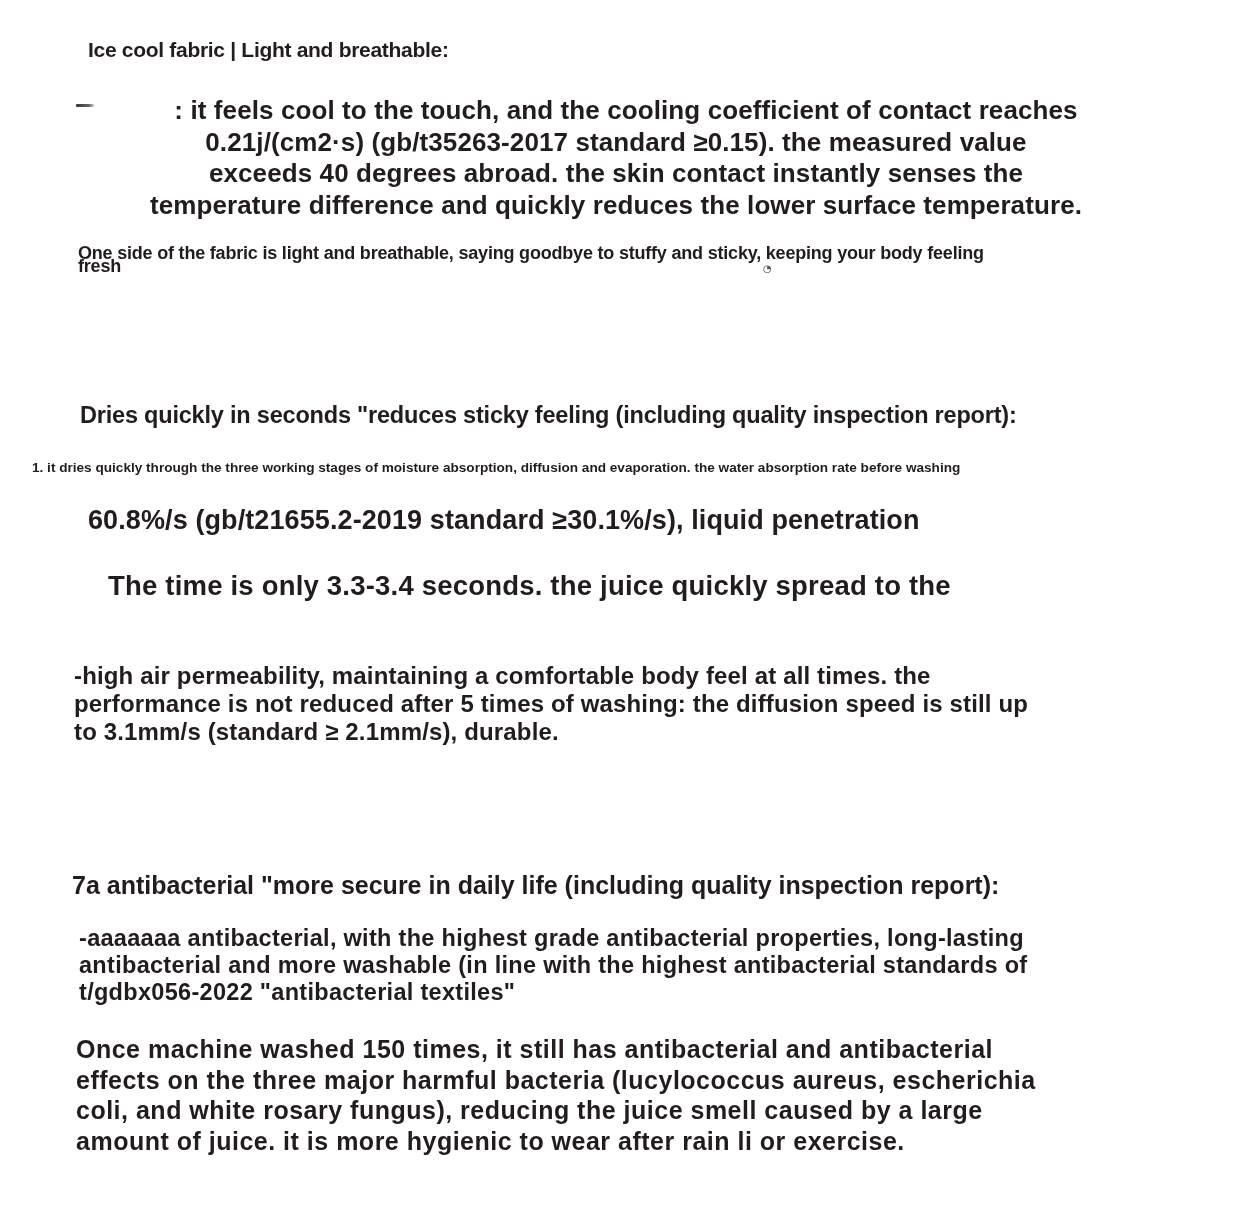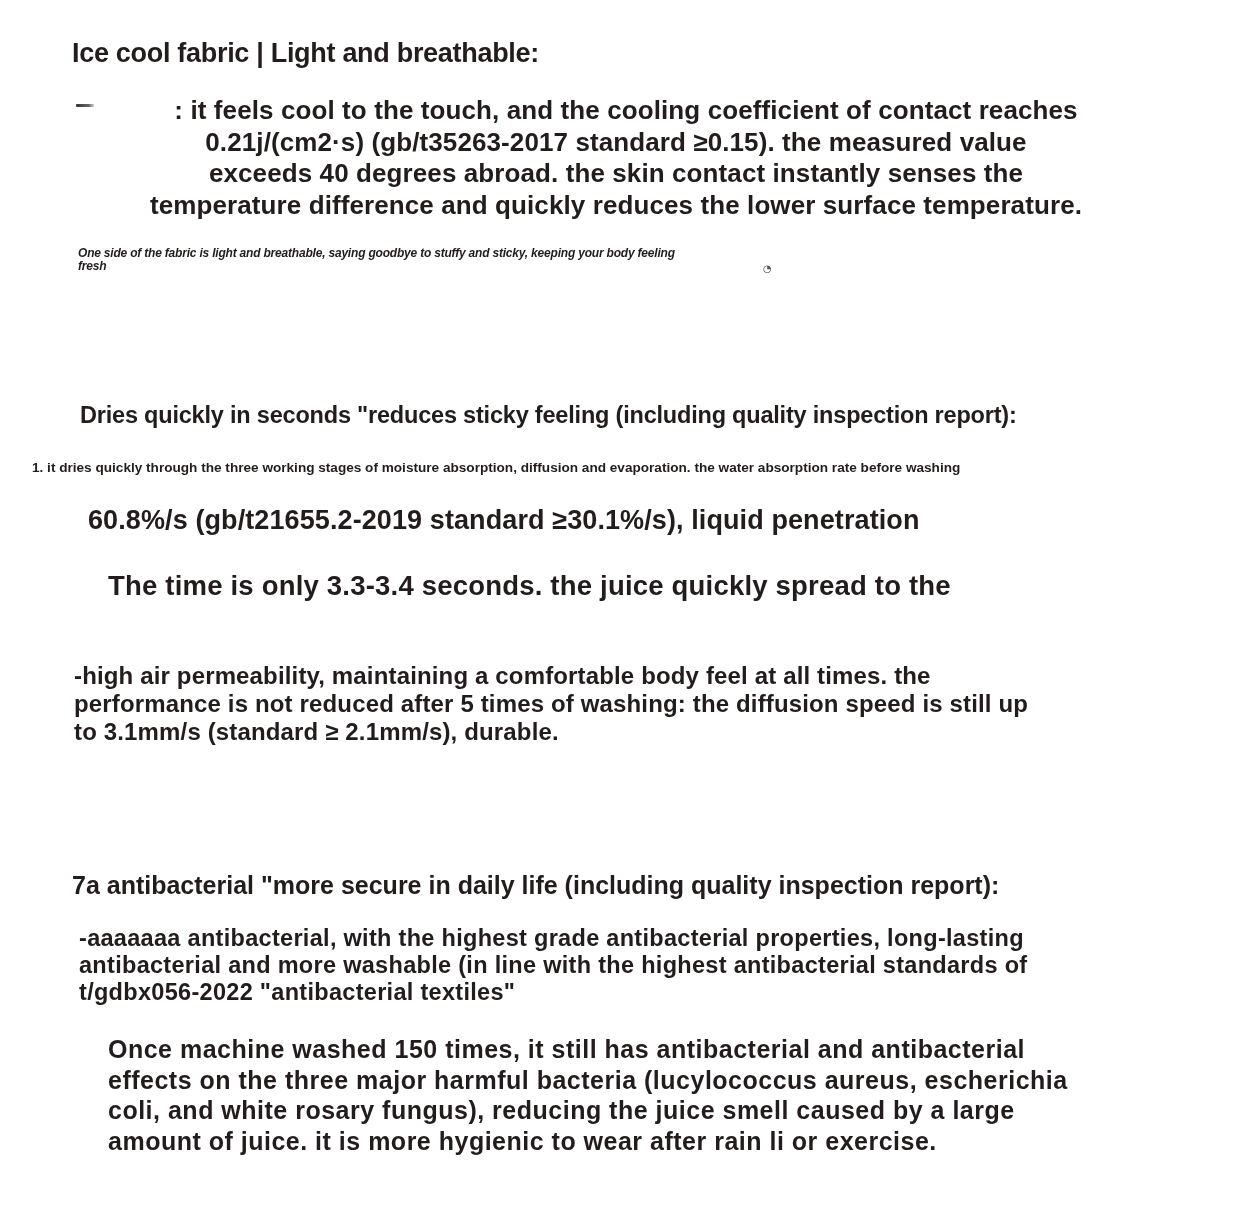--- a/index.html
+++ b/index.html
@@ -18,22 +18,22 @@
     .blk {
       position: absolute;
       font-weight: bold;
       margin: 0;
       white-space: nowrap;
     }
     .line { display: block; }
 
     
     #s1-heading {
-      left: 72px; top: 38px;
-      font-size: 27px;
+      left: 88px; top: 38px;
+      font-size: 21px;
       letter-spacing: -0.3px;
       font-family: "Liberation Sans", sans-serif;
       font-weight: bold;
     }
     #s1-para {
       left: 80px; top: 95px;
       width: 1072px;
       text-align: center;
       font-size: 26px;
       line-height: 31.5px;
@@ -43,25 +43,24 @@
     #s1-para .line:first-child { text-indent: 20px; }
     .dash-mark {
       position: absolute;
       left: 76px; top: 104px;
       width: 18px; height: 3px;
       background: linear-gradient(90deg, #333 0%, #666 70%, #ccc 100%);
       border-radius: 1px;
     }
     #s1-small {
       left: 78px; top: 247px;
-      font-size: 12px;
+      font-size: 18px;
       line-height: 13px;
       font-family: "Liberation Sans", sans-serif;
       letter-spacing: -0.2px;
-      font-style: italic;
     }
     .cursor-mark {
       position: absolute;
       left: 763px; top: 264px;
       width: 8px; height: 9px;
       font-size: 10px;
       line-height: 9px;
       color: #555;
     }
 
@@ -112,21 +111,20 @@
       line-height: 27px;
       font-family: "Liberation Sans", sans-serif;
       letter-spacing: 0.3px;
     }
     #s3-wash {
       left: 76px; top: 1034px;
       font-size: 25px;
       line-height: 30.5px;
       font-family: "Liberation Sans", sans-serif;
       letter-spacing: 0.5px;
-      margin-left: 32px;
     }
   </style>
 </head>
 <body style="color: rgb(35, 28, 29); background: rgb(255, 255, 255);">
 
 <section>
   <h1 id="s1-heading" class="blk">Ice cool fabric | Light and breathable:</h1>
 
   <span class="dash-mark"></span>
 

